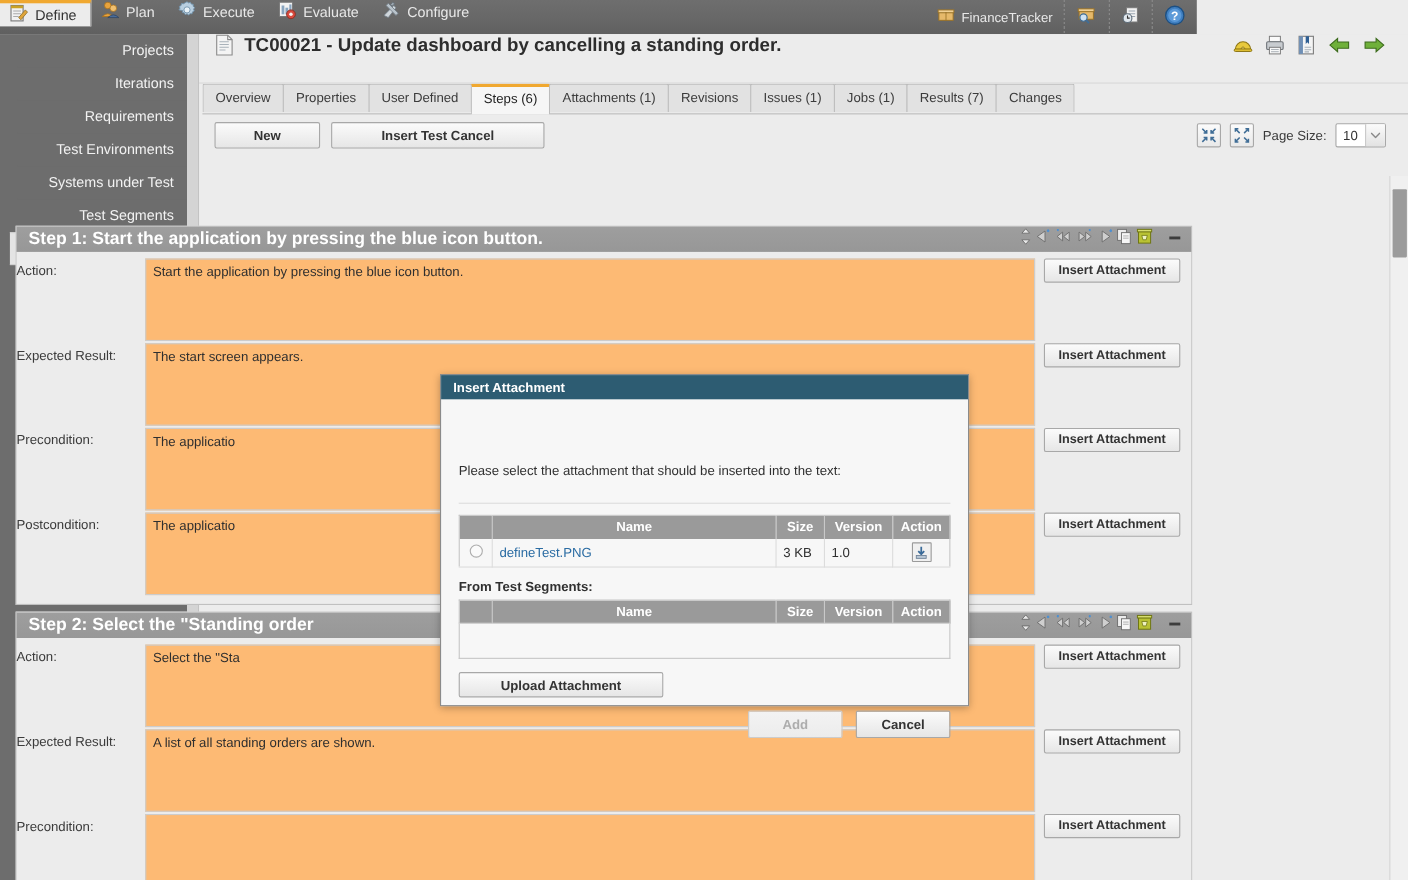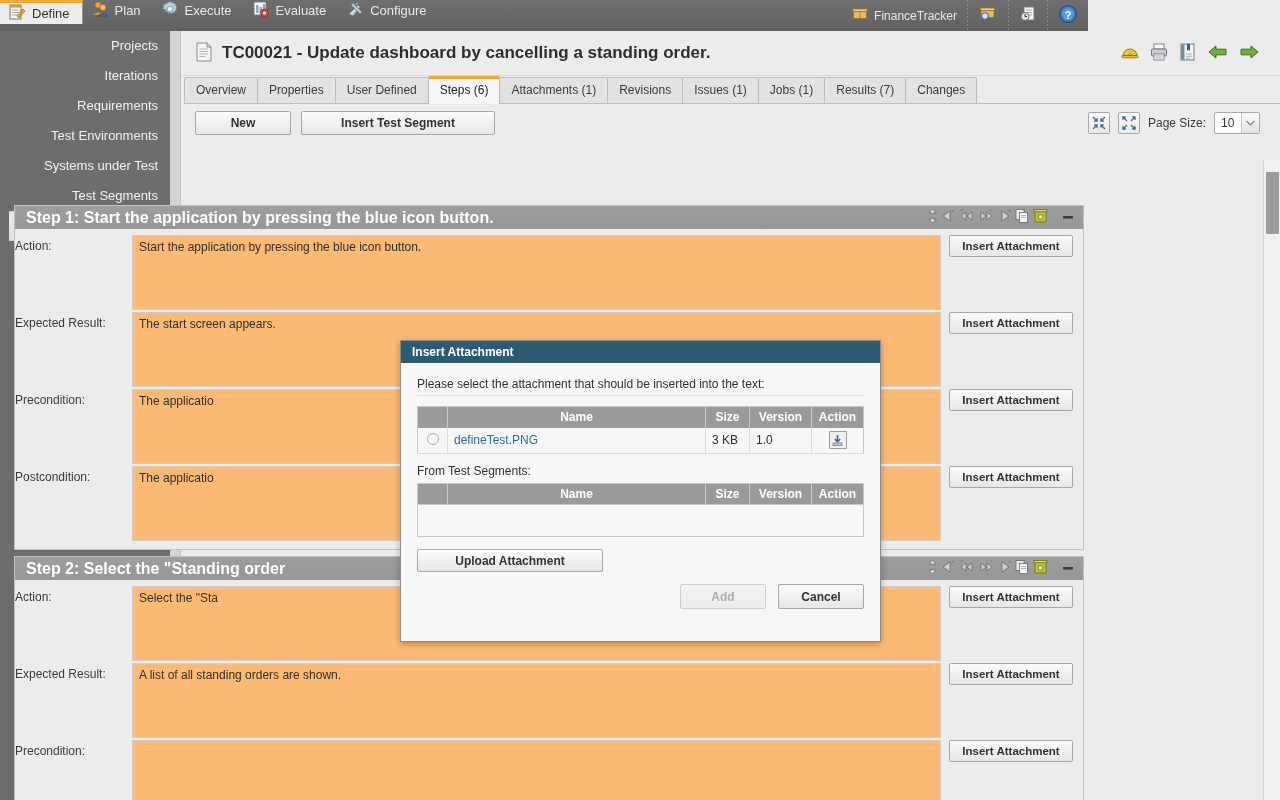--- a/index.html
+++ b/index.html
@@ -66,21 +66,21 @@
     position: absolute; left: 170px; top: 31px; width: 11px; height: 769px;
     background: #d4d4d4; border-right: 1px solid #c3c3c3;
   }
 
   
   #main {
     position: absolute; left: 181px; top: 31px; width: 1099px; height: 769px;
     background: #ececec; overflow: hidden;
   }
   #pagetitle {
-    height: 45px; display: flex; align-items: center; gap: 9px;
+    height: 45px; display: flex; align-items: flex-start; gap: 9px;
     padding-left: 14px; border-bottom: 1px solid #d8d8d8;
   }
   #pagetitle .ttl {
     font-size: 17px; font-weight: bold; color: #2d2d2d;
   }
   #title-icons { margin-left: auto; display: flex; align-items: center; gap: 9px; padding-right: 20px; }
 
   #actionbar {
     height: 43px; display: flex; align-items: center; justify-content: flex-end;
     gap: 10px; padding-right: 20px;
@@ -91,21 +91,21 @@
     font-family: "Liberation Sans", sans-serif;
     font-size: 12px; font-weight: bold; color: #333;
     height: 24px; padding: 0 14px; cursor: pointer; white-space: nowrap;
   }
   .btn.disabled { color: #adadad; border-color: #cccccc;
     background: linear-gradient(to bottom, #f3f3f3, #ececec); cursor: default; }
   .btn.wide { min-width: 88px; }
 
   
   #tabstrip {
-    height: 28px; margin-left: 3px; display: flex; align-items: center;
+    height: 28px; margin-left: 3px; display: flex; align-items: flex-start;
     border-bottom: 1px solid #bcbcbc; position: relative;
   }
   .tab {
     height: 26px; line-height: 25px; padding: 0 11px; font-size: 12px;
     color: #3b3b3b; background: #e2e2e2;
     border: 1px solid #bcbcbc; border-bottom: none; margin-right: -1px;
     border-radius: 2px 2px 0 0; white-space: nowrap; cursor: pointer;
   }
   .tab.active {
     background: #f6f6f6; border-top: 3px solid #f0a830;
@@ -180,22 +180,22 @@
     position: absolute; left: 400px; top: 340px; width: 481px; height: 302px;
     background: #f7f7f7; border: 1px solid #8b8b8b;
     box-shadow: 0 2px 7px rgba(0,0,0,0.28); z-index: 50;
   }
   #modal-head {
     height: 22px; background: #2d5c72; color: #fff;
     font-size: 12px; font-weight: bold; display: flex; align-items: center;
     padding-left: 11px;
   }
   #modal-body { padding: 14px 16px 0 16px; }
-  #modal-prompt { font-size: 12px; color: #303030; padding-bottom: 4px;
-    border-bottom: 1px solid #dcdcdc; margin-bottom: 10px; }
+  #modal-prompt { font-size: 12px; color: #303030; padding-bottom: 22px;
+    border-bottom: 1px solid #dcdcdc; margin-bottom: 10px; margin-top: 44px; }
   table.att { width: 100%; border-collapse: collapse; font-size: 12px; }
   table.att th {
     background: #9a9a9a; color: #fff; font-size: 12px; font-weight: bold;
     height: 21px; border-right: 1px solid #c9c9c9; padding: 0 6px;
   }
   table.att th:last-child { border-right: none; }
   table.att td {
     height: 26px; background: #f7f7f7; border-right: 1px solid #dcdcdc;
     border-bottom: 1px solid #dcdcdc; padding: 0 6px; color: #2f2f2f;
   }
@@ -204,21 +204,21 @@
   .att-link { color: #2b6ca3; text-decoration: none; }
   .radio {
     width: 12px; height: 12px; border: 1px solid #adadad; border-radius: 50%;
     background: #fafafa; display: inline-block; cursor: pointer;
   }
   .dl-ico {
     width: 18px; height: 18px; border: 1px solid #9b9b9b; background: #f0f0f0;
     display: inline-flex; align-items: center; justify-content: center;
     border-radius: 1px; cursor: pointer;
   }
-  #seg-label { font-size: 12px; color: #303030; margin: 10px 0 5px 0; }
+  #seg-label { font-size: 12px; color: #303030; margin: 10px 0 5px 0; font-weight: bold; }
   #seg-empty { height: 32px; background: #f7f7f7;
     border: 1px solid #c6c6c6; border-top: none; }
   #modal-foot { padding: 12px 16px 0 16px; }
   #modal-btm { display: flex; justify-content: flex-end; gap: 12px;
     padding: 12px 16px 0 16px; }
 </style>
 </head>
 <body>
 
 <div id="topnav">
@@ -420,21 +420,21 @@
     <div class="tab">Attachments (1)</div>
     <div class="tab">Revisions</div>
     <div class="tab">Issues (1)</div>
     <div class="tab">Jobs (1)</div>
     <div class="tab">Results (7)</div>
     <div class="tab">Changes</div>
   </div>
 
   <div id="toolrow">
     <button class="btn" style="width:96px">New</button>
-    <button class="btn" style="width:194px">Insert Test Segment</button>
+    <button class="btn" style="width:194px">Insert Test Cancel</button>
     <div class="right">
       <div class="iconbtn">
         <svg width="14" height="14" viewBox="0 0 14 14">
           <path d="M1 1 L5 5 M5 2.2 V5 H2.2" stroke="#3f6d96" stroke-width="1.4" fill="none"></path>
           <path d="M13 1 L9 5 M9 2.2 V5 h2.8" stroke="#3f6d96" stroke-width="1.4" fill="none"></path>
           <path d="M1 13 L5 9 M5 11.8 V9 H2.2" stroke="#3f6d96" stroke-width="1.4" fill="none"></path>
           <path d="M13 13 L9 9 M9 11.8 V9 h2.8" stroke="#3f6d96" stroke-width="1.4" fill="none"></path>
         </svg>
       </div>
       <div class="iconbtn">

